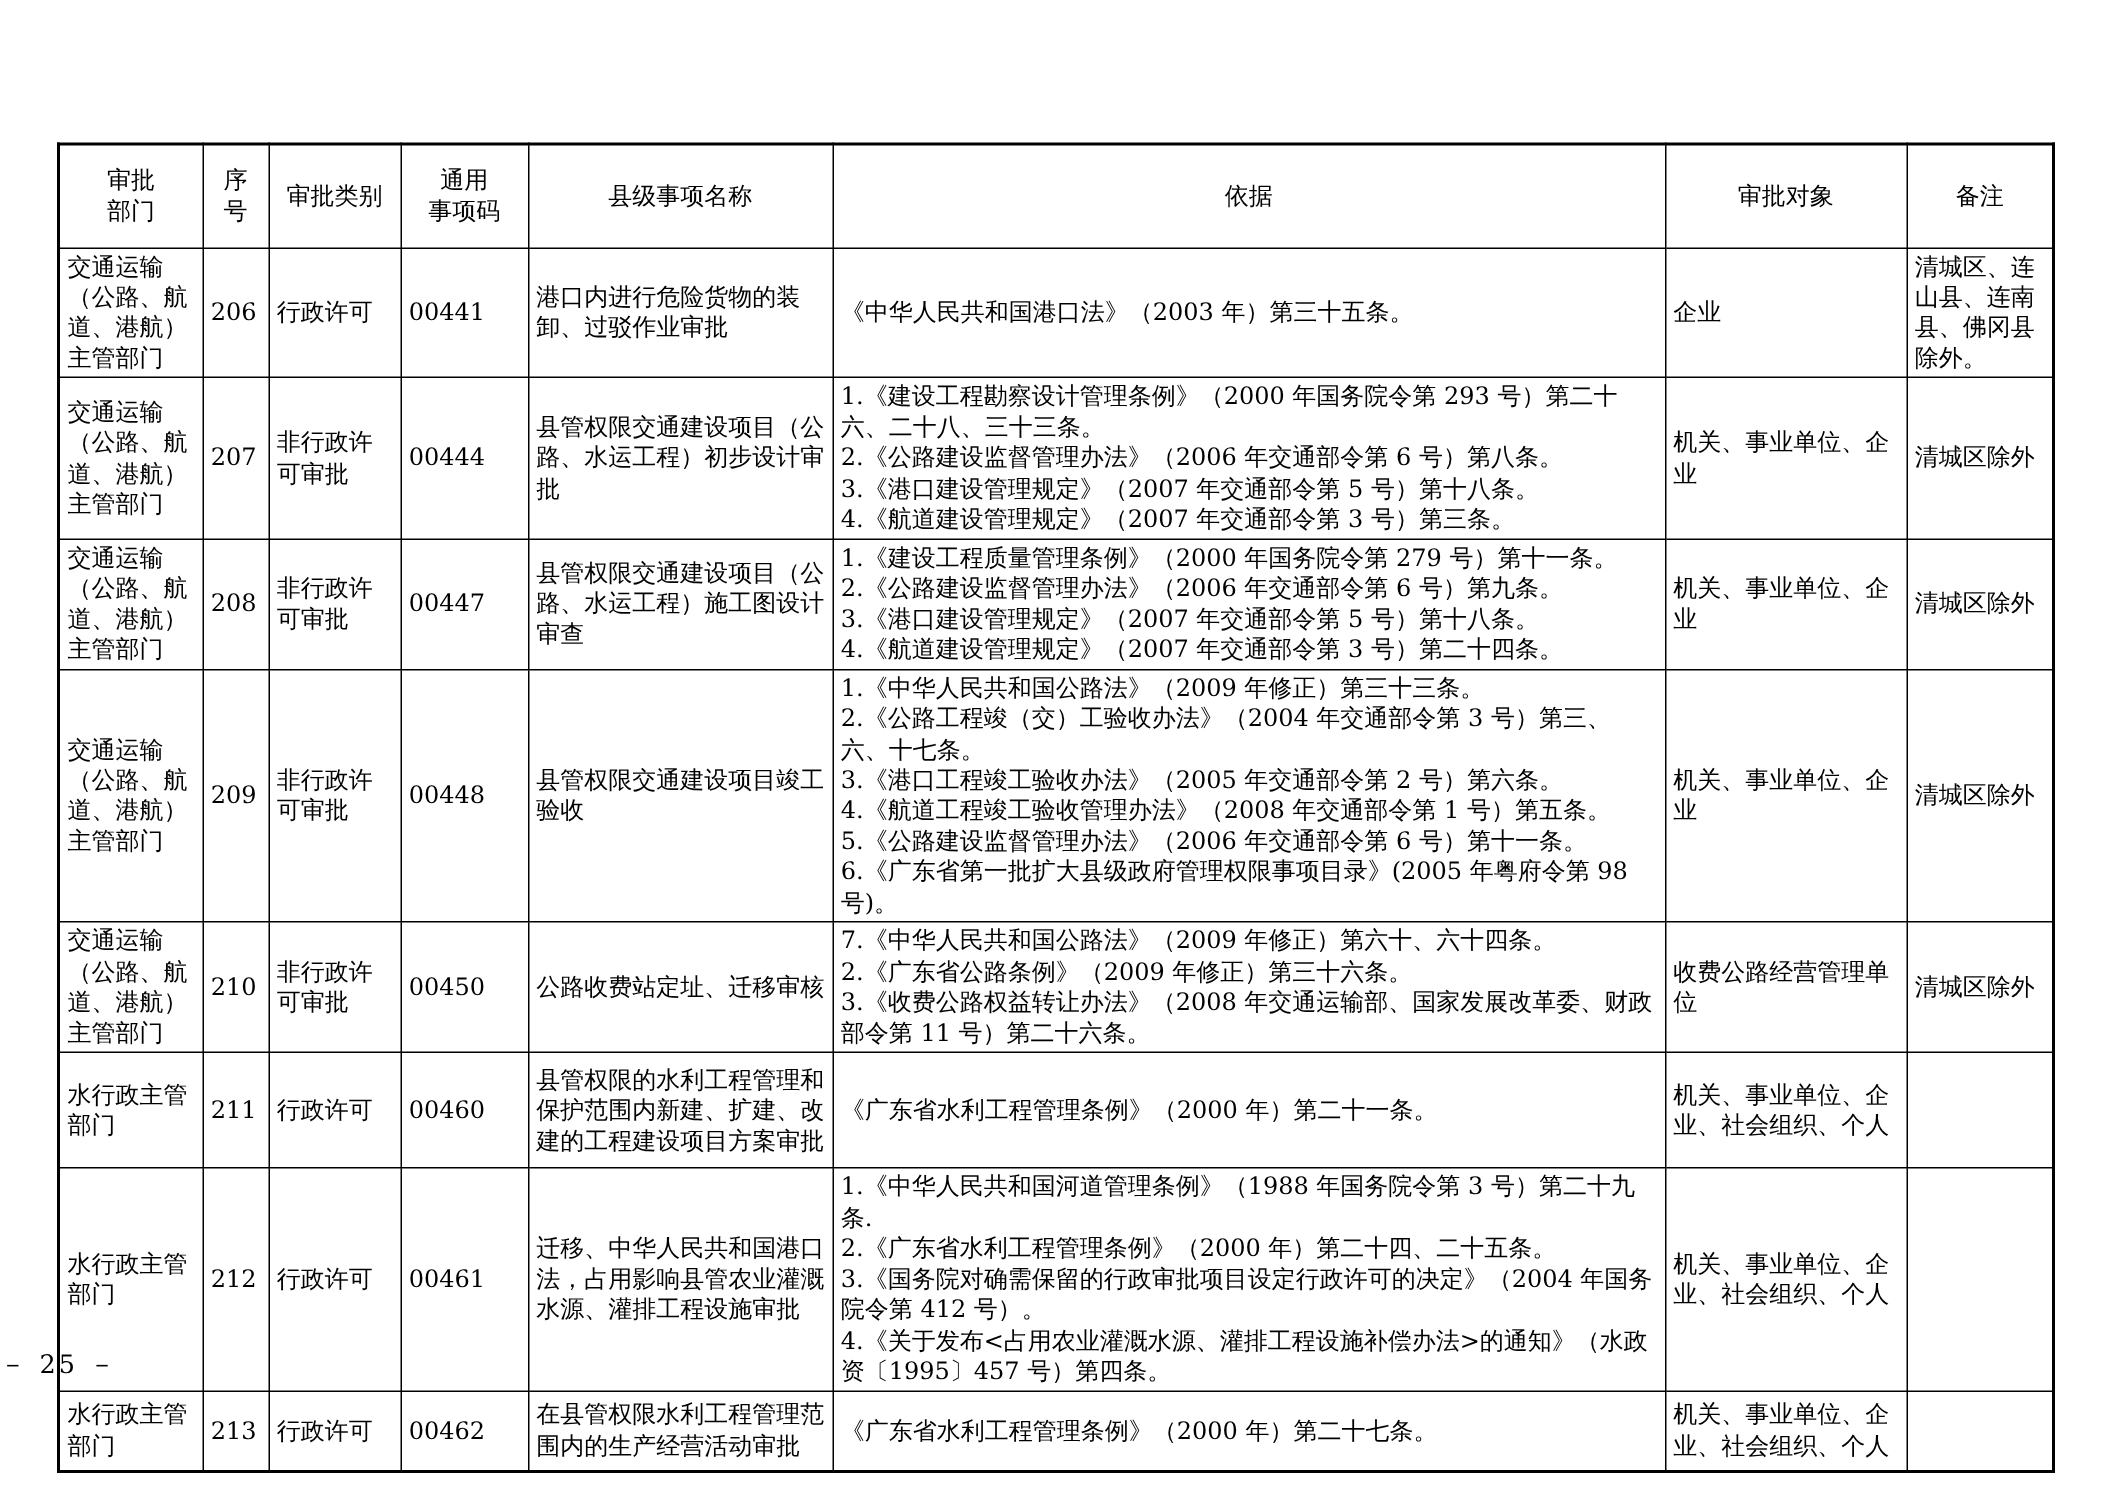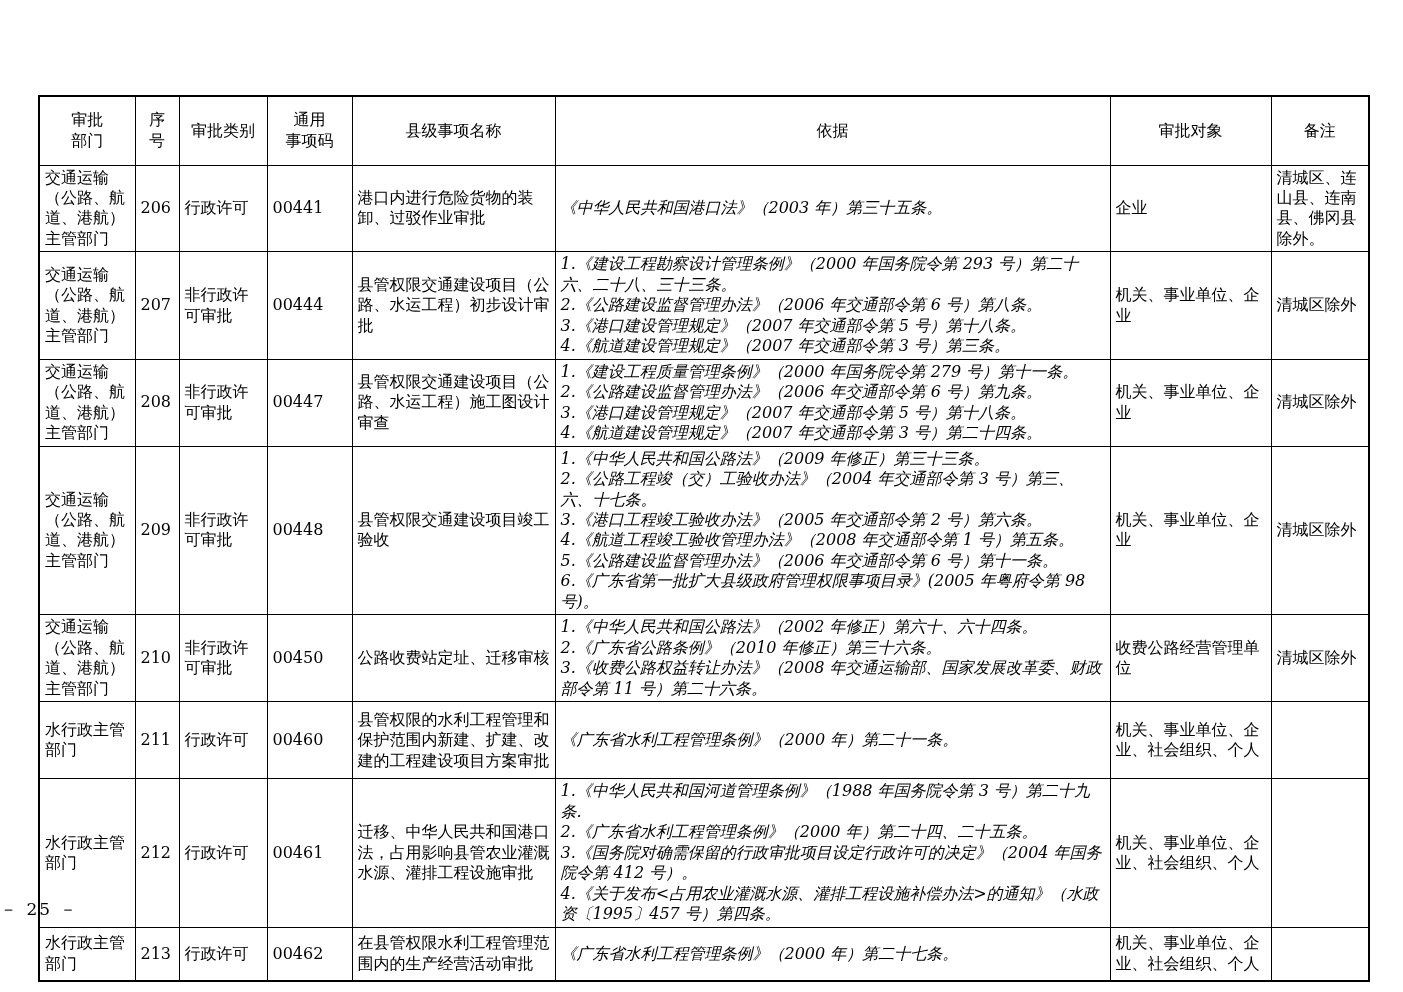--- a/index.html
+++ b/index.html
@@ -34,21 +34,21 @@
     font-weight: normal;
     word-break: break-all;
     overflow-wrap: anywhere;
   }
   th {
     text-align: center;
     white-space: pre-line;
   }
   td.center { }
   td { text-align: left; }
-  .basis-item { display: block; font-style: italic; }
+  .basis-item { display: block; }
   thead tr        { height: 69px; }
   tbody tr:nth-child(1) { height: 76px; }
   tbody tr:nth-child(2) { height: 92px; }
   tbody tr:nth-child(3) { height: 78px; }
   tbody tr:nth-child(4) { height: 123px; }
   tbody tr:nth-child(5) { height: 87px; }
   tbody tr:nth-child(6) { height: 77px; }
   tbody tr:nth-child(7) { height: 111px; }
   tbody tr:nth-child(8) { height: 54px; }
   .page-number {
@@ -152,22 +152,22 @@
     <td>机关、事业单位、企业</td>
     <td>清城区除外</td>
   </tr>
         <tr>
     <td>交通运输（公路、航道、港航）主管部门</td>
     <td class="center">210</td>
     <td>非行政许可审批</td>
     <td class="center">00450</td>
     <td>公路收费站定址、迁移审核</td>
     <td>
-            <div class="basis-item">1.《中华人民共和国公路法》（2002 年修正）第六十、六十四条。</div>
-            <div class="basis-item">2.《广东省公路条例》（2010 年修正）第三十六条。</div>
+            <div class="basis-item">7.《中华人民共和国公路法》（2009 年修正）第六十、六十四条。</div>
+            <div class="basis-item">2.《广东省公路条例》（2009 年修正）第三十六条。</div>
             <div class="basis-item">3.《收费公路权益转让办法》（2008 年交通运输部、国家发展改革委、财政部令第 11 号）第二十六条。</div>
           </td>
     <td>收费公路经营管理单位</td>
     <td>清城区除外</td>
   </tr>
         <tr>
     <td>水行政主管部门</td>
     <td class="center">211</td>
     <td>行政许可</td>
     <td class="center">00460</td>

